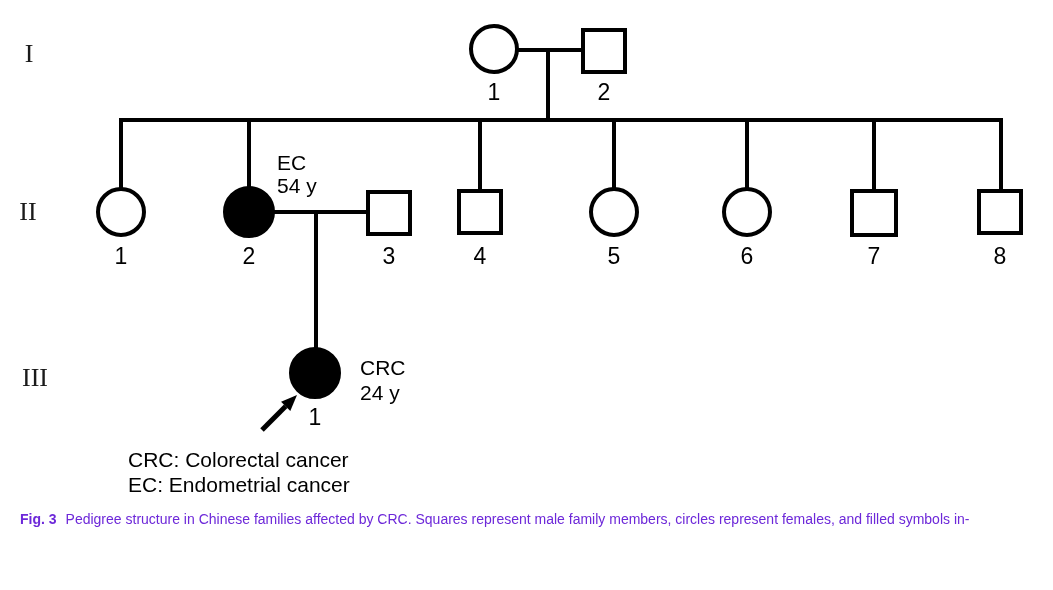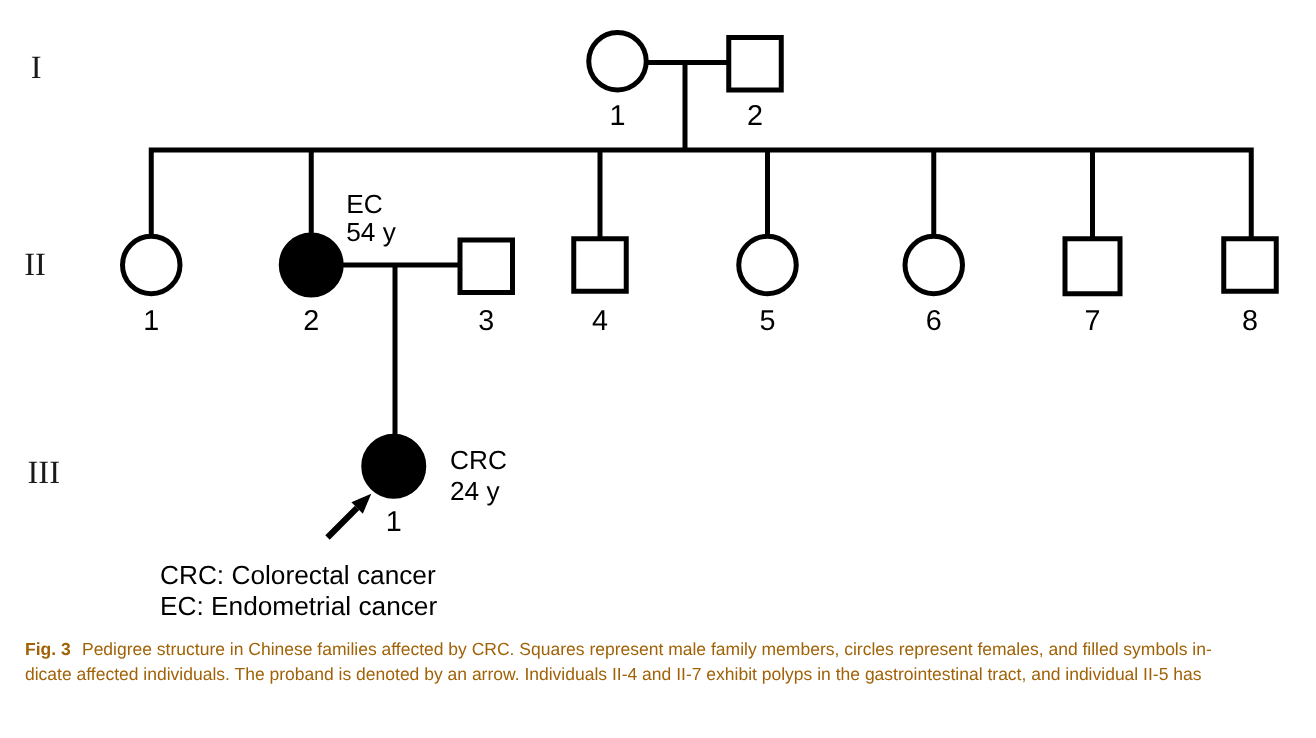--- a/index.html
+++ b/index.html
@@ -64,21 +64,21 @@
     fill: #000000;
     stroke: none;
   }
 
   
   .caption {
     position: absolute;
     left: 20px;
     top: 509px;
     width: 1020px;
-    color: #a16207;
+    color: #6d28d9;
     font-size: 14px;
     line-height: 20px;
   }
   .cap-line {
     white-space: nowrap;
   }
   .fig-label {
     font-weight: bold;
     margin-right: 9px;
   }
@@ -137,16 +137,15 @@
         <text x="128" y="492" class="legendtxt">EC: Endometrial cancer</text>
       </g>
     <g id="ped-arrow">
         <line x1="262" y1="430" x2="285.68629150101526" y2="406.31370849898474" class="arrow-shaft"></line>
         <polygon points="297,395 290.2824855787278,410.9099025766973 281.0900974233027,401.7175144212722" class="arrow-head"></polygon>
       </g>
   </svg>
 
   <div class="caption">
     <div class="cap-line"><span class="fig-label">Fig. 3</span><span>Pedigree structure in Chinese families affected by CRC. Squares represent male family members, circles represent females, and filled symbols in-</span></div>
-    <div class="cap-line">dicate affected individuals. The proband is denoted by an arrow. Individuals II-4 and II-7 exhibit polyps in the gastrointestinal tract, and individual II-5 has</div>
   </div>
 
 </div>
 
 </body></html>

